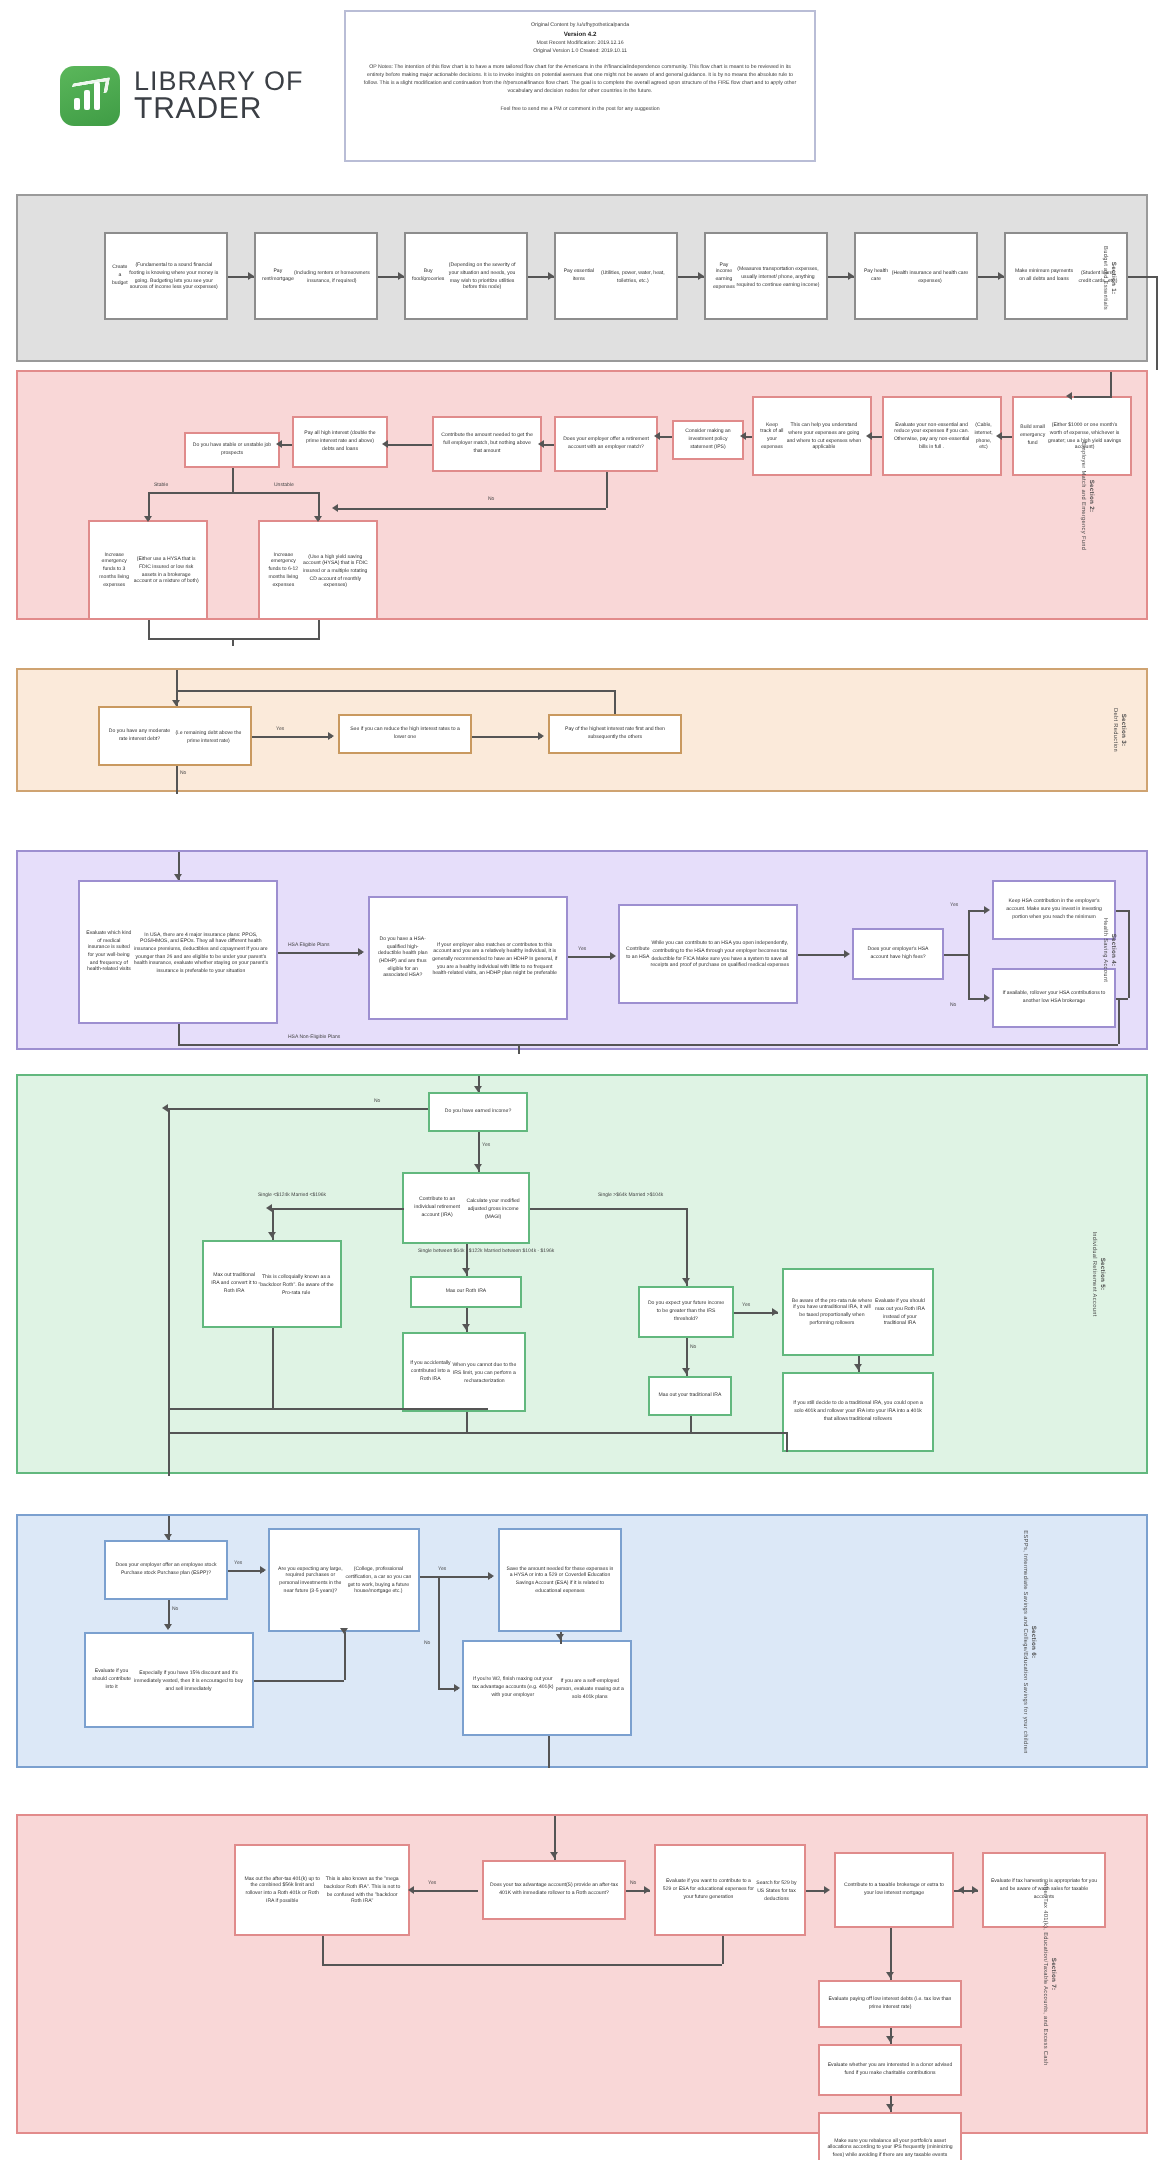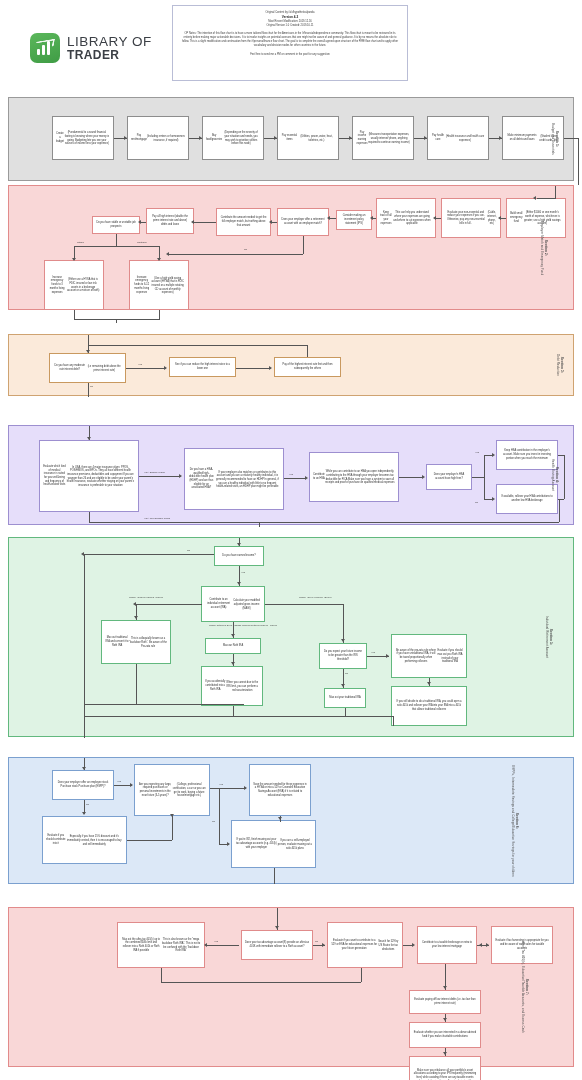--- a/index.html
+++ b/index.html
@@ -27,21 +27,21 @@
   .logo-mark .b2 { left: 12px; height: 10px; }
   .logo-mark .b3 { left: 17px; height: 14px; }
   .logo-mark .arrow {
     position:absolute; left:6px; top:7px; width:18px; height:8px;
     border-top:2px solid #fff; border-right:2px solid #fff;
     transform: skewX(-20deg) rotate(-10deg); opacity:.9;
     border-radius: 1px;
   }
   .logo-text { line-height: 1.0; color: #3b3f45; }
   .logo-text .l1 { font-size: 13.5px; letter-spacing: .5px; font-weight: 400; }
-  .logo-text .l2 { font-size: 12px; letter-spacing: .4px; font-weight: 700; }
+  .logo-text .l2 { font-size: 15px; letter-spacing: .4px; font-weight: 400; }
 
   .notebox {
     position: absolute; left: 172px; top: 5px; width: 236px; min-height: 76px;
     border: 1px solid #b9bdd6; background: #ffffff;
     padding: 5px 7px 6px; text-align: center;
   }
   .notebox .nline { font-size: 2.6px; color: #3a3a3a; line-height: 1.45; }
   .notebox .nbold { font-size: 3.1px; font-weight: bold; color: #222; line-height: 1.7; }
   .notebox .npara {
     font-size: 2.6px; color: #3a3a3a; line-height: 1.6;

